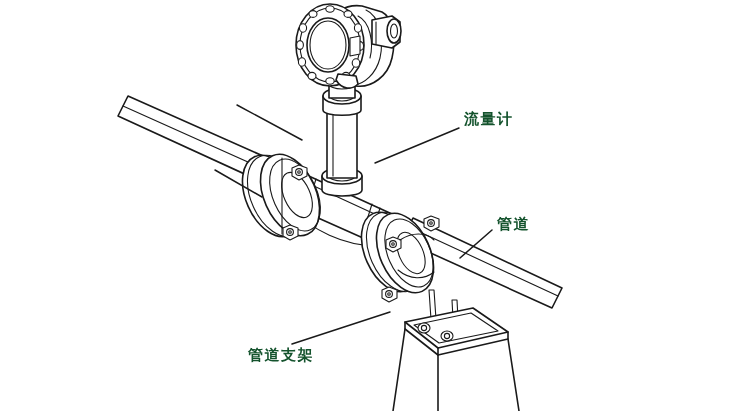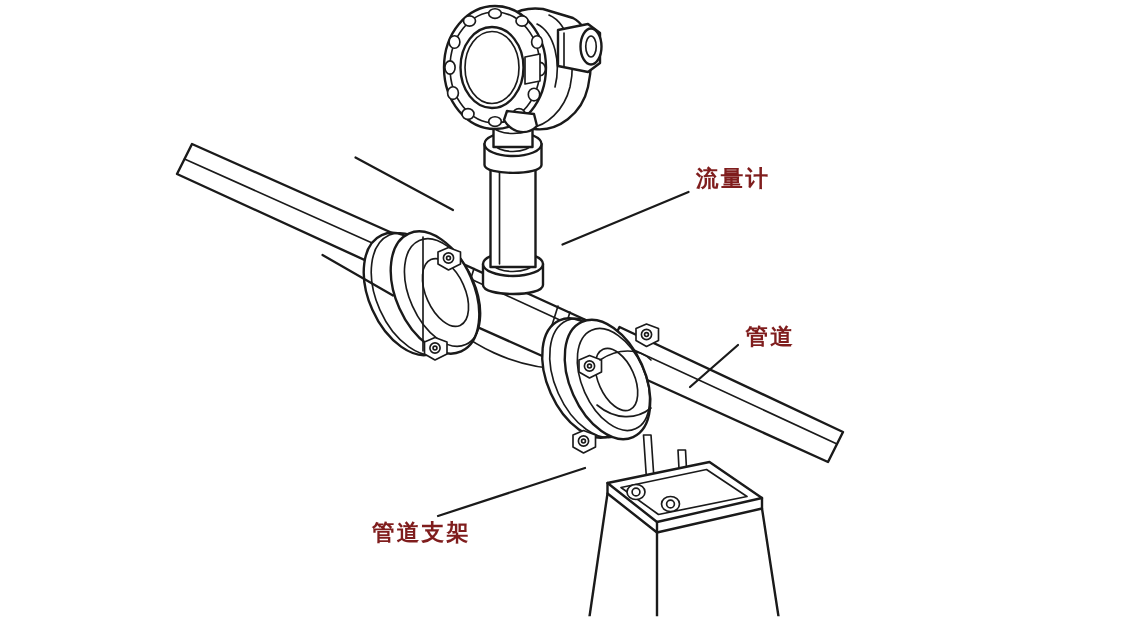--- a/index.html
+++ b/index.html
@@ -22,21 +22,21 @@
     left: 0;
     top: 0;
     width: 750px;
     height: 411px;
   }
   .callout {
     position: absolute;
     font-family: "DejaVu Sans", "Liberation Sans", sans-serif;
     font-size: 15px;
     font-weight: 700;
-    color: #7f1d1d;
+    color: #14532d;
     letter-spacing: 1.5px;
     white-space: nowrap;
     line-height: 1;
   }
   #label-flowmeter { left: 464px; top: 112px; }
   #label-pipeline  { left: 497px; top: 217px; }
   #label-support   { left: 248px; top: 348px; text-align: center; }
 </style>
 </head>
 <body>

